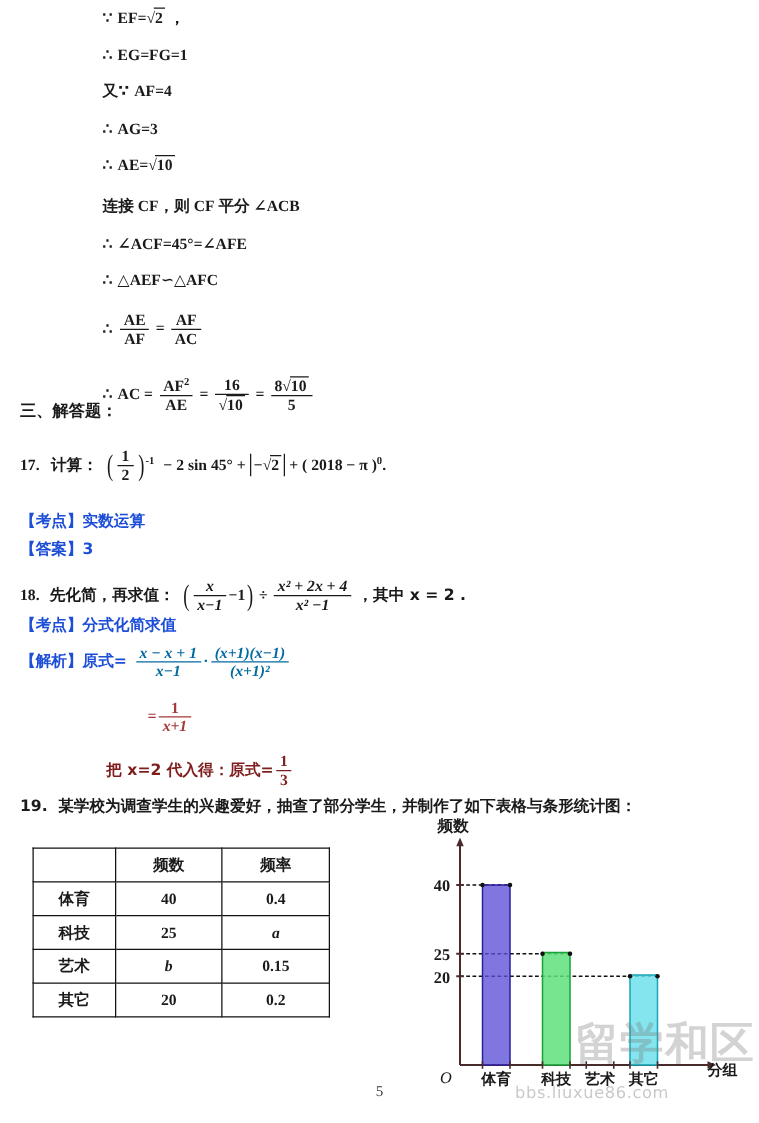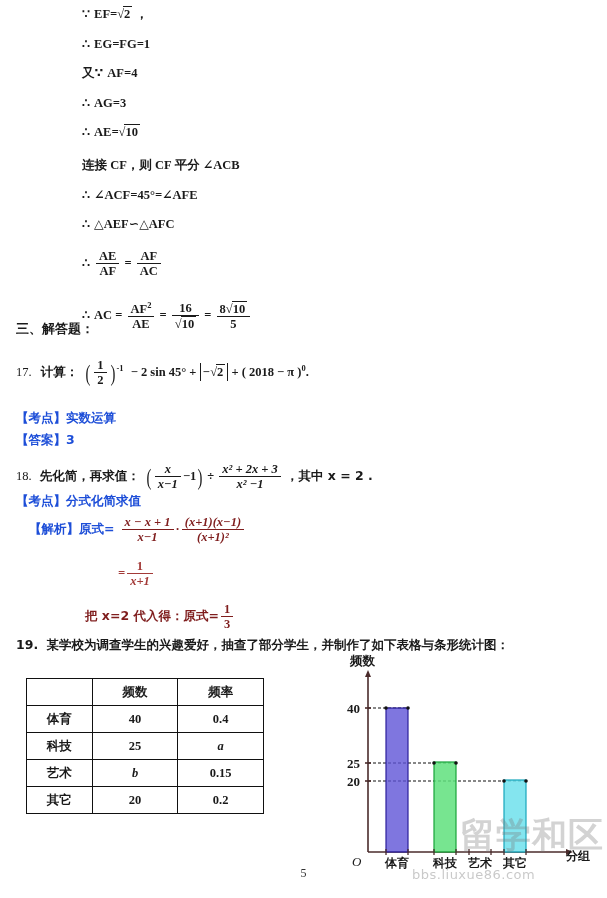--- a/index.html
+++ b/index.html
@@ -90,37 +90,37 @@
     left: 16px;
     top: 320px;
     font-family: "DejaVu Sans", "Liberation Sans", sans-serif;
     font-weight: bold;
     font-size: 13px;
   }
 
   
   .q-num {
     font-family: "Liberation Serif", "DejaVu Serif", serif;
-    font-weight: normal;
+    font-weight: bold;
     font-size: 12.5px;
   }
   .q17 { position: absolute; left: 16px; top: 358px; font-size: 12.5px; white-space: nowrap; }
   .tag {
     font-family: "DejaVu Sans", "Liberation Sans", sans-serif;
     font-weight: bold;
     font-size: 12.5px;
     color: #1d4ed8;
   }
-  .ans-red { color: #7f1d1d; }
+  .ans-red { color: #0369a1; }
   .k17a { position: absolute; left: 16px; top: 408px; }
   .k17b { position: absolute; left: 16px; top: 430px; }
 
   .q18 { position: absolute; left: 16px; top: 462px; font-size: 12.5px; white-space: nowrap; }
   .k18a { position: absolute; left: 16px; top: 491px; }
-  .k18b { position: absolute; left: 16px; top: 515px; font-size: 12.5px; white-space: nowrap; margin-left: 13px; }
+  .k18b { position: absolute; left: 16px; top: 515px; font-size: 12.5px; white-space: nowrap; }
   .k18c { position: absolute; left: 118px; top: 559px; font-size: 12.5px; color: #a33a38; white-space: nowrap; }
   .k18d { position: absolute; left: 85px; top: 602px; font-size: 12.5px; color: #7f1d1d; white-space: nowrap; }
 
   .q19 {
     position: absolute;
     left: 16px;
     top: 637px;
     font-family: "DejaVu Sans", "Liberation Sans", sans-serif;
     font-weight: bold;
     font-size: 12.5px;
@@ -287,21 +287,21 @@
   <div class="k17b">
     <span class="tag">【答案】</span><span class="tag">3</span>
   </div>
 
   <div class="q18">
     <span class="q-num">18.</span>
     <span class="cn" style="margin-left:5px">先化简，再求值：</span>
     <span class="math" style="margin-left:2px">
       <span class="paren-big">(</span><span class="frac"><span class="num">x</span><span class="den">x−1</span></span><span class="up">−1</span><span class="paren-big">)</span>
       <span class="up">÷</span>
-      <span class="frac"><span class="num">x² + 2x + 3</span><span class="den">x² −1</span></span>
+      <span class="frac"><span class="num">x² + 2x + 4</span><span class="den">x² −1</span></span>
       <span class="cn">，其中 x = 2 .</span>
     </span>
   </div>
 
   <div class="k18a">
     <span class="tag">【考点】</span><span class="tag">分式化简求值</span>
   </div>
 
   <div class="k18b">
     <span class="tag">【解析】</span><span class="tag">原式=</span><span class="math ans-red" style="margin-left:2px">

